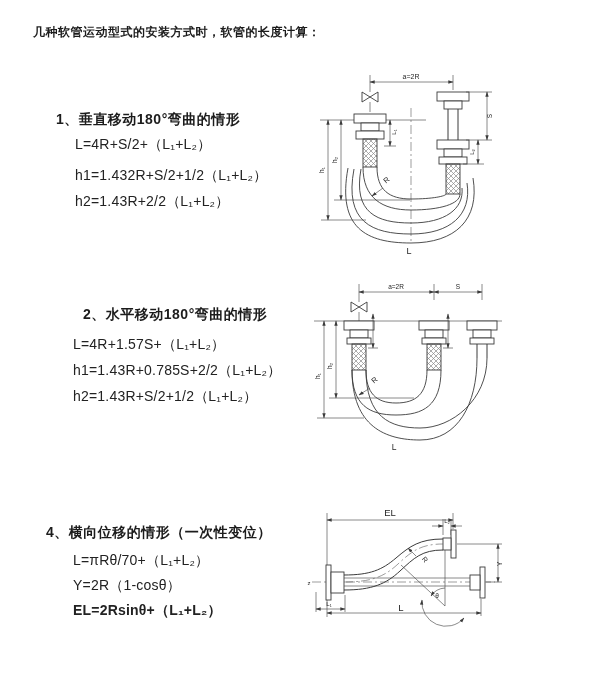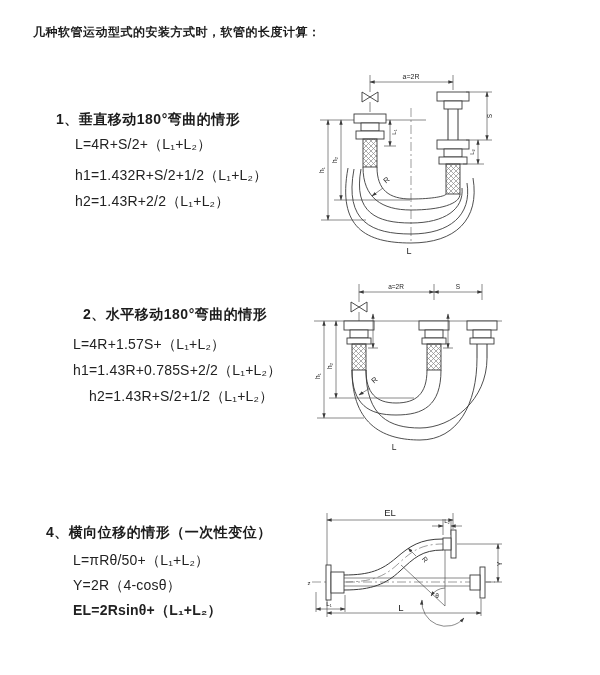--- a/index.html
+++ b/index.html
@@ -26,25 +26,25 @@
 <div class="abs doc-title">几种软管运动型式的安装方式时，软管的长度计算：</div>
 
 <div class="abs sec-heading" style="left:56px;top:111px;">1、垂直移动180°弯曲的情形</div>
 <div class="abs formula" style="left:75px;top:136px;">L=4R+S/2+（L₁+L₂）</div>
 <div class="abs formula" style="left:75px;top:167px;text-align:right;">h1=1.432R+S/2+1/2（L₁+L₂）</div>
 <div class="abs formula" style="left:75px;top:193px;">h2=1.43R+2/2（L₁+L₂）</div>
 
 <div class="abs sec-heading" style="left:46px;top:306px;margin-left:37px;">2、水平移动180°弯曲的情形</div>
 <div class="abs formula" style="left:73px;top:336px;">L=4R+1.57S+（L₁+L₂）</div>
 <div class="abs formula" style="left:73px;top:362px;">h1=1.43R+0.785S+2/2（L₁+L₂）</div>
-<div class="abs formula" style="left:73px;top:388px;margin-left:16px;">h2=1.43R+S/2+1/2（L₁+L₂）</div>
+<div class="abs formula" style="left:73px;top:388px;">h2=1.43R+S/2+1/2（L₁+L₂）</div>
 
 <div class="abs sec-heading" style="left:46px;top:524px;">4、横向位移的情形（一次性变位）</div>
-<div class="abs formula" style="left:73px;top:552px;">L=πRθ/50+（L₁+L₂）</div>
-<div class="abs formula" style="left:73px;top:577px;">Y=2R（4-cosθ）</div>
+<div class="abs formula" style="left:73px;top:552px;">L=πRθ/70+（L₁+L₂）</div>
+<div class="abs formula" style="left:73px;top:577px;">Y=2R（1-cosθ）</div>
 <div class="abs formula" style="left:73px;top:602px;font-weight:bold;">EL=2Rsinθ+（L₁+L₂）</div>
 
 <svg class="abs" style="left:306px;top:66px;" width="292" height="198" viewBox="0 0 292 198">
   <defs>
     <marker id="ar1" viewBox="0 0 10 10" refX="9" refY="5" markerWidth="8" markerHeight="8" orient="auto-start-reverse">
       <path d="M0,1.8 L10,5 L0,8.2 z" fill="#3b3b3b"></path>
     </marker>
     <pattern id="ht1" width="5" height="5" patternUnits="userSpaceOnUse">
       <path d="M0,5 L5,0 M0,0 L5,5" stroke="#8a8a8a" stroke-width="0.7" fill="none"></path>
     </pattern>

